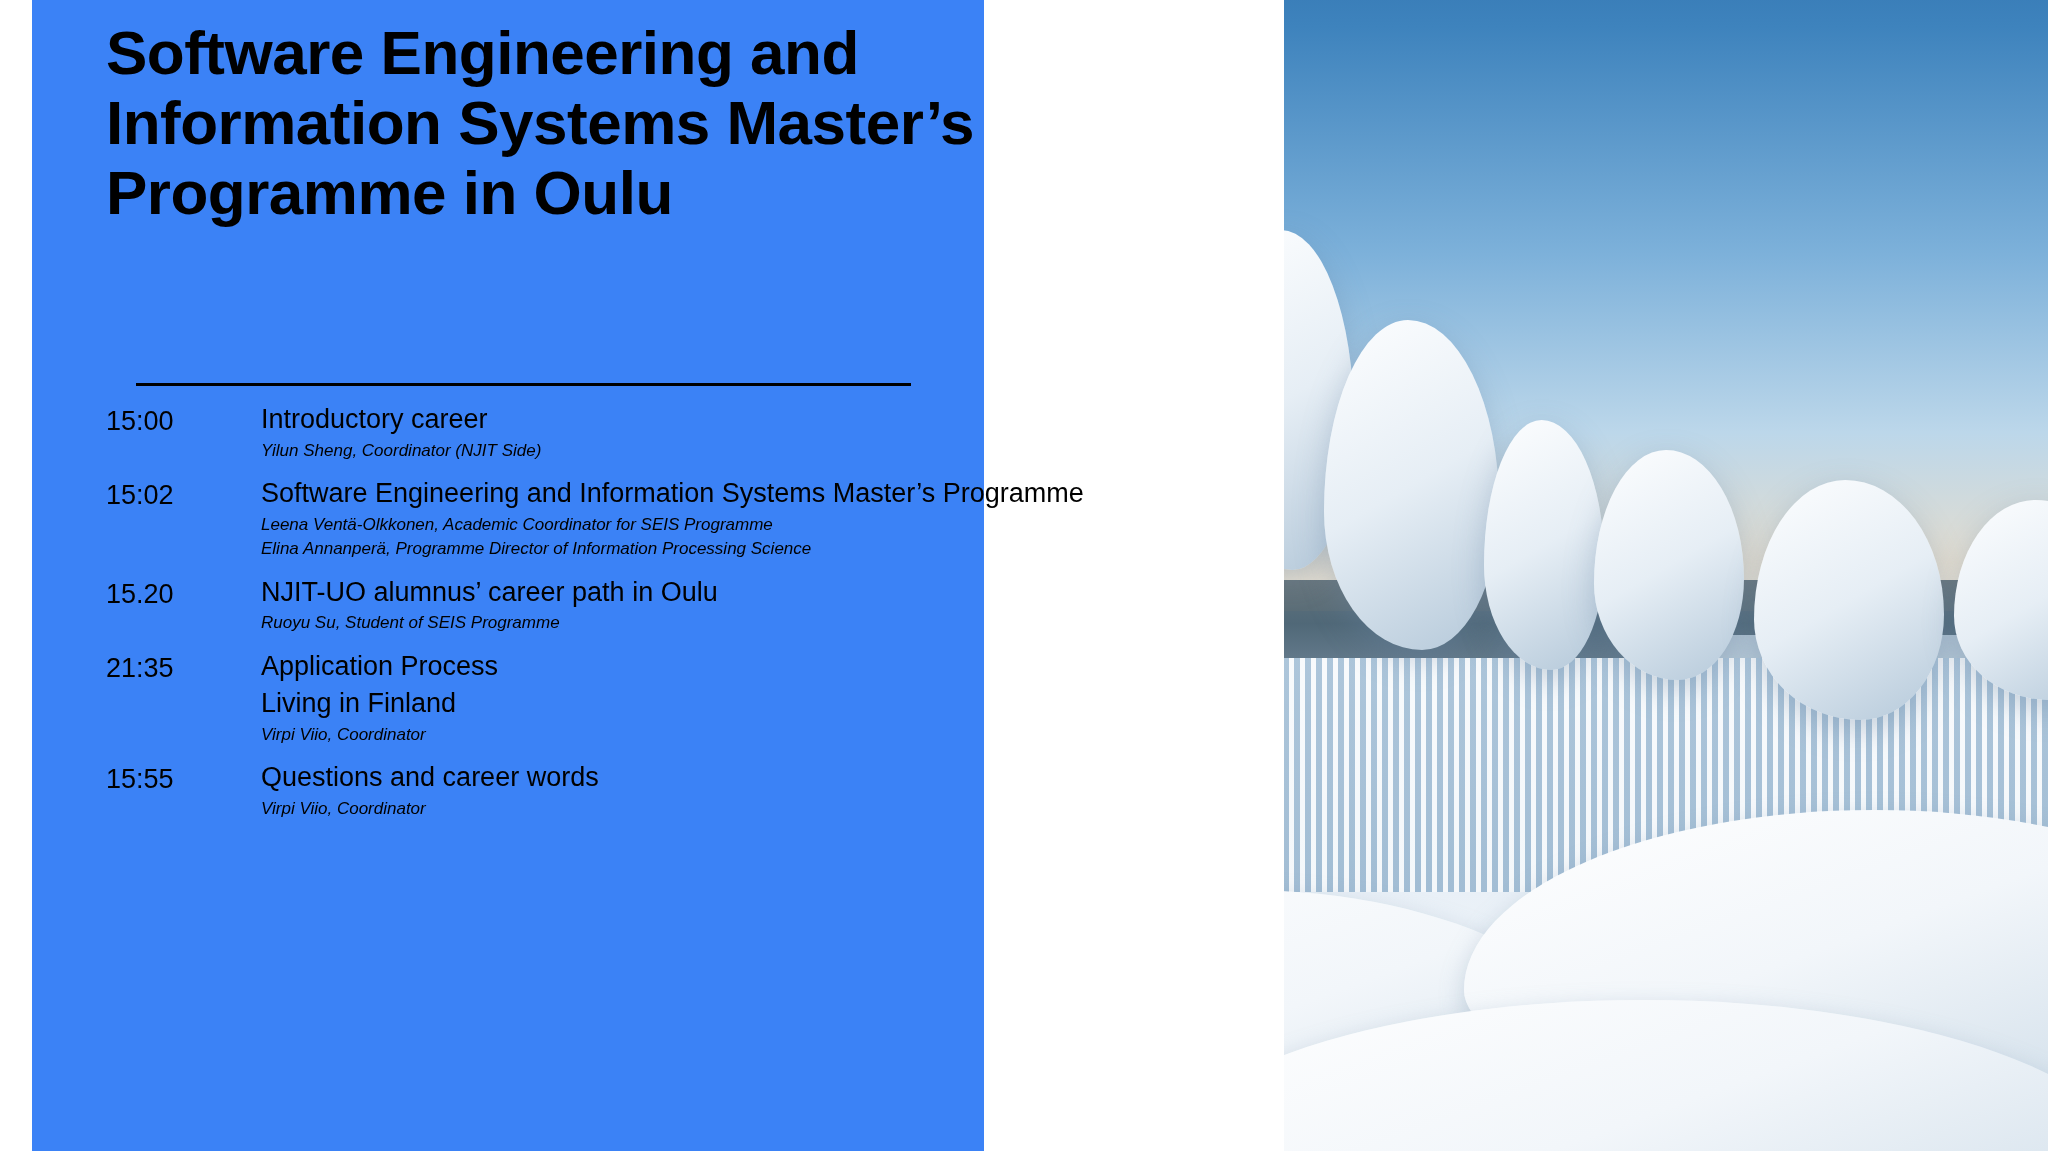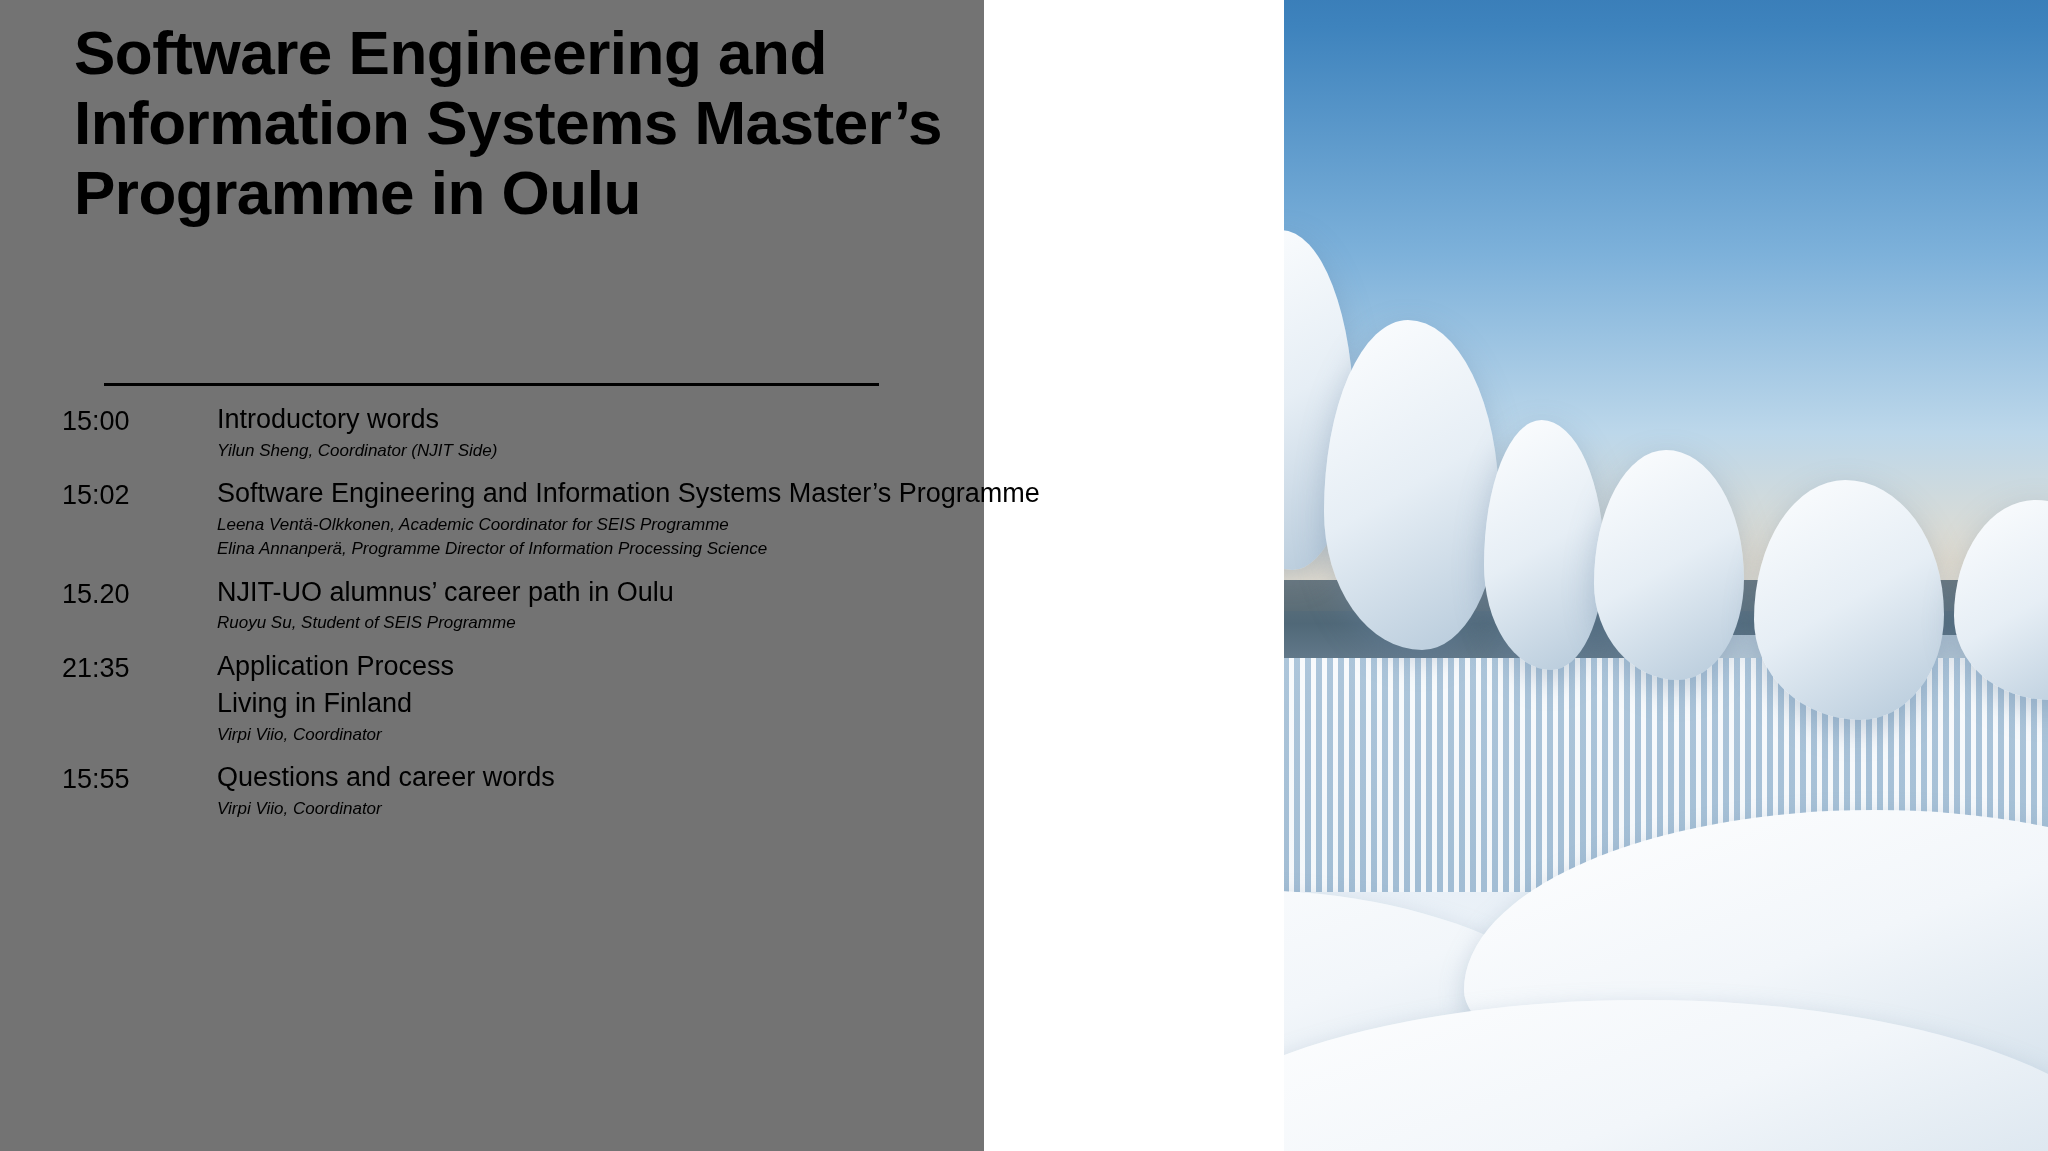--- a/index.html
+++ b/index.html
@@ -13,21 +13,22 @@
     overflow: hidden;
     font-family: "Liberation Sans", sans-serif;
     color: #000000;
     position: relative;
   }
 
   
   .slide {
     position: absolute;
     inset: 0;
-    background: #737373;
+    background: #3b82f6;
+    margin-left: 32px;
   }
 
   .title {
     position: absolute;
     left: 74px;
     top: 18px;
     width: 900px;
     font-size: 62px;
     line-height: 1.13;
     font-weight: bold;
@@ -40,21 +41,21 @@
     position: absolute;
     left: 104px;
     top: 383px;
     width: 775px;
     height: 3px;
     background: #000000;
   }
 
   .agenda {
     position: absolute;
-    left: 62px;
+    left: 74px;
     top: 402px;
     width: 1000px;
   }
 
   .row {
     display: flex;
     align-items: flex-start;
     margin-bottom: 2px;
   }
   .time {
@@ -198,21 +199,21 @@
   </div>
 
   <div class="title">Software Engineering and Information Systems Master’s Programme in Oulu</div>
   <div class="rule"></div>
 
   <div class="agenda">
 
     <div class="row gap-row">
       <div class="time">15:00</div>
       <div class="entry">
-        <div class="topic">Introductory words</div>
+        <div class="topic">Introductory career</div>
         <div class="speaker">Yilun Sheng, Coordinator (NJIT Side)</div>
       </div>
     </div>
 
     <div class="row gap-row">
       <div class="time">15:02</div>
       <div class="entry">
         <div class="topic">Software Engineering and Information Systems Master’s Programme</div>
         <div class="speaker">Leena Ventä-Olkkonen, Academic Coordinator for SEIS Programme</div>
         <div class="speaker">Elina Annanperä, Programme Director of Information Processing Science</div>

